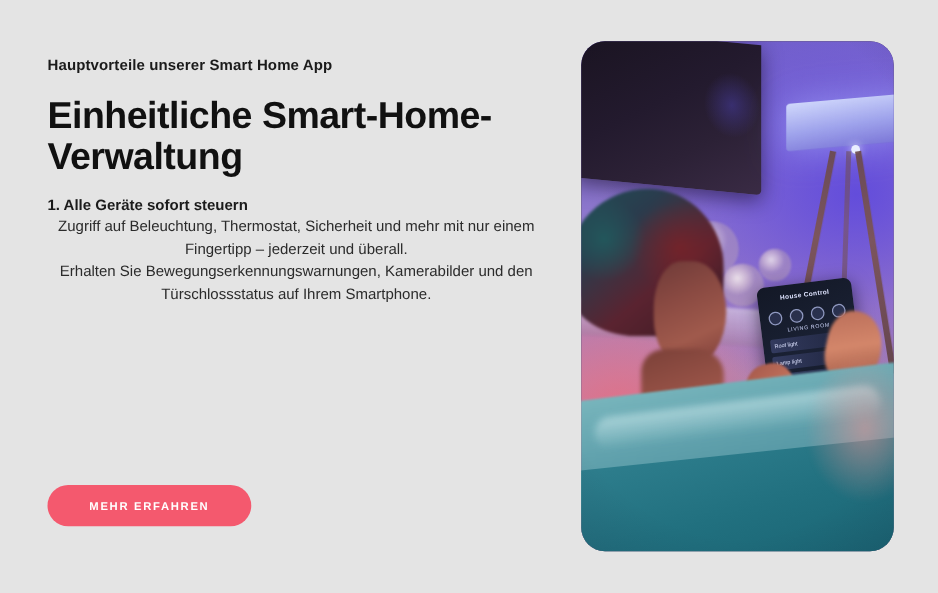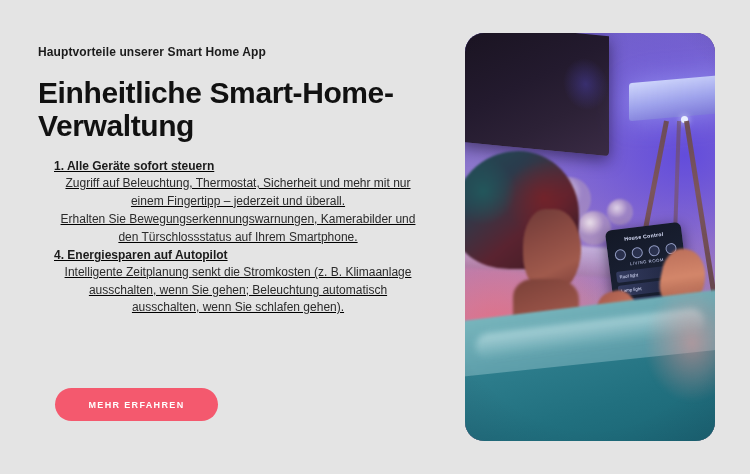--- a/index.html
+++ b/index.html
@@ -38,24 +38,23 @@
   .headline {
     font-size: 30px;
     font-weight: 700;
     color: #111111;
     line-height: 33px;
     letter-spacing: -0.4px;
     margin: 16px 0 14px 0;
     max-width: 360px;
   }
   .benefits {
-    margin: 16px;
+    margin: 0;
     padding: 0;
     list-style: none;
-    text-decoration: underline;
   }
   .benefit-title {
     font-size: 12px;
     font-weight: 700;
     color: #1b1b1b;
     line-height: 17px;
     margin: 0;
   }
   .benefit-body {
     font-size: 12px;
@@ -63,21 +62,21 @@
     color: #2b2b2b;
     line-height: 17.5px;
     margin: 0 0 1px 0;
     max-width: 398px;
     text-align: center;
   }
 
   
   .cta-wrap {
     position: absolute;
-    left: 55px;
+    left: 38px;
     top: 388px;
   }
   .cta-button {
     display: inline-flex;
     align-items: center;
     justify-content: center;
     width: 163px;
     height: 33px;
     border: none;
     border-radius: 999px;
@@ -398,24 +397,20 @@
         <p class="benefit-body">Zugriff auf Beleuchtung, Thermostat, Sicherheit und mehr mit nur einem Fingertipp – jederzeit und überall.</p>
       </div>
 
       <div>
       </div>
 
       <div>
         <p class="benefit-body">Erhalten Sie Bewegungserkennungswarnungen, Kamerabilder und den Türschlossstatus auf Ihrem Smartphone.</p>
       </div>
 
-      <div>
-        <p class="benefit-title">4. Energiesparen auf Autopilot</p>
-        <p class="benefit-body">Intelligente Zeitplanung senkt die Stromkosten (z. B. Klimaanlage ausschalten, wenn Sie gehen; Beleuchtung automatisch ausschalten, wenn Sie schlafen gehen).</p>
-      </div>
 
     </div>
   </div>
 
   <div class="cta-wrap">
     <button class="cta-button">MEHR ERFAHREN</button>
   </div>
 
   <div class="photo">
     <div class="ph-layer ph-base"></div>

